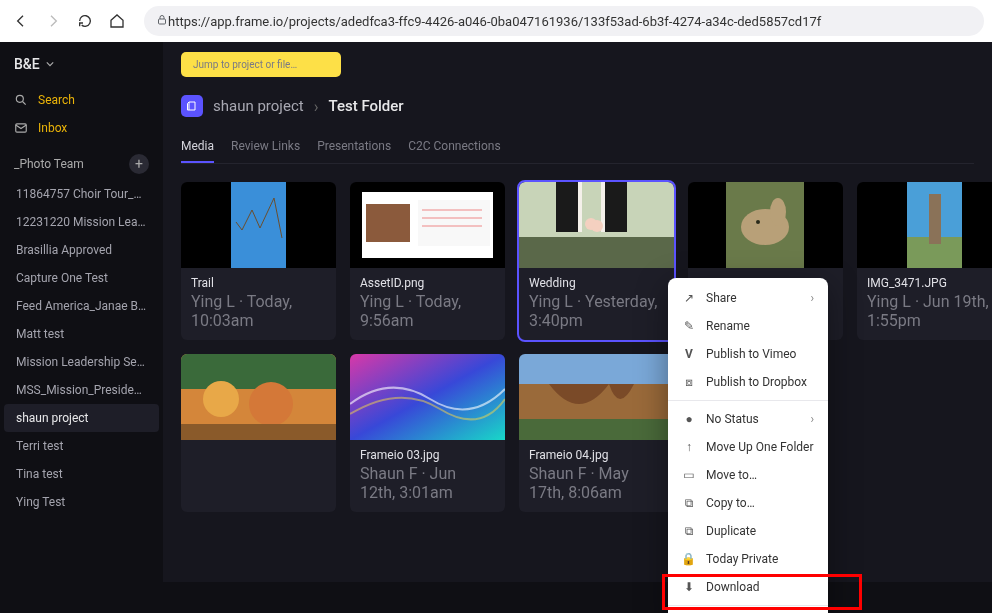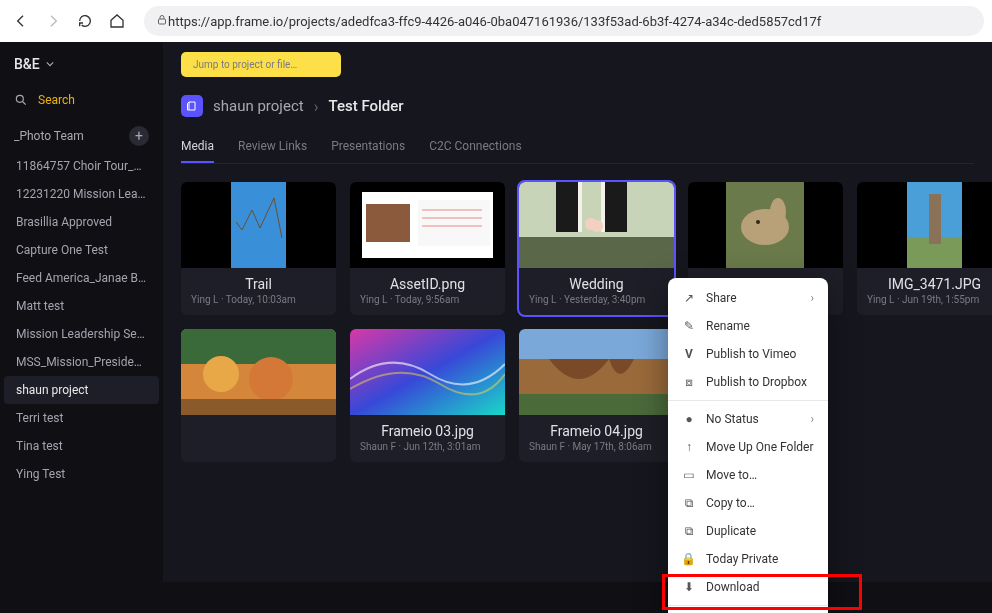--- a/index.html
+++ b/index.html
@@ -25,32 +25,32 @@
 
 
 .main { flex: 1; background: #16161e; padding: 10px 18px; overflow: hidden; }
 .search-pill { width: 160px; background: #fde047; border-radius: 5px; padding: 7px 12px; font-size: 10px; color: #7a7a84; }
 .breadcrumb { display: flex; align-items: center; gap: 10px; margin: 18px 0 14px; }
 .project-icon { width: 22px; height: 22px; background: #5b53ff; border-radius: 5px; display: flex; align-items: center; justify-content: center; }
 .crumb { font-size: 15px; color: #a8a8b2; }
 .crumb.active { color: #e8e8ea; font-weight: 500; }
 .chev { color: #666; }
 
-.tabs { display: flex; gap: 24px; border-bottom: 1px solid #24242e; font-size: 12px; }
+.tabs { display: flex; gap: 17px; border-bottom: 1px solid #24242e; font-size: 12px; }
 .tab { padding: 8px 0; color: #7a7a84; cursor: pointer; }
 .tab.active { color: #d4d4dc; border-bottom: 2px solid #5b53ff; }
 
 .grid { display: grid; grid-template-columns: repeat(5, 155px); gap: 14px; margin-top: 18px; }
 .card { background: #1e1e28; border-radius: 6px; overflow: hidden; cursor: pointer; }
 .card.selected { outline: 2px solid #5b53ff; }
 .thumb { width: 100%; height: 86px; display: flex; align-items: center; justify-content: center; }
 .thumb svg { width: 100%; height: 100%; }
 .card-info { padding: 8px 10px 10px; }
-.card-title { font-size: 14px; color: #e0e0e6; margin-bottom: 2px; white-space: nowrap; overflow: hidden; text-overflow: ellipsis; text-align: center; }
-.card-meta { font-size: 10px; color: #7a7a84; }
+.card-title { font-size: 12px; color: #e0e0e6; margin-bottom: 2px; white-space: nowrap; overflow: hidden; text-overflow: ellipsis; }
+.card-meta { font-size: 16px; color: #7a7a84; }
 
 
 .ctx { position: absolute; top: 278px; left: 668px; width: 160px; background: #fff; border-radius: 8px; box-shadow: 0 8px 32px rgba(0,0,0,0.4); padding: 6px 0; font-size: 12px; color: #333; z-index: 100; }
 .ctx-item { display: flex; align-items: center; gap: 10px; padding: 7px 14px; cursor: pointer; }
 .ctx-sep { height: 1px; background: #e8e8ec; margin: 4px 0; }
 .ctx-ic { width: 14px; display: flex; align-items: center; justify-content: center; color: #555; }
 .ctx-chev { margin-left: auto; color: #888; }
 
 .redbox { position: absolute; top: 574px; left: 662px; width: 200px; height: 36px; border: 3px solid #ff0000; z-index: 101; pointer-events: none; }
 </style>
@@ -95,20 +95,27 @@
       <svg width="8" height="8" viewBox="0 0 10 10">
           <path d="M1 3l4 4 4-4" stroke="#aaa" stroke-width="1.5" fill="none"></path>
         </svg>
     </div>
     <div class="sb-item">
       <svg viewBox="0 0 24 24">
           <circle cx="10" cy="10" r="6" stroke="#aaa" stroke-width="2" fill="none"></circle>
           <path d="M15 15l5 5" stroke="#aaa" stroke-width="2"></path>
         </svg>
       <span>Search</span>
+    </div>
+    <div class="sb-item">
+      <svg viewBox="0 0 24 24">
+          <rect x="3" y="5" width="18" height="14" rx="2" stroke="#aaa" stroke-width="2" fill="none"></rect>
+          <path d="M3 7l9 6 9-6" stroke="#aaa" stroke-width="2" fill="none"></path>
+        </svg>
+      <span>Inbox</span>
     </div>
     <div class="teams-row">
       <span>_Photo Team</span>
       <div class="plus-circ">+</div>
     </div>
     <div class="proj-item">11864757 Choir Tour_M…</div>
     <div class="proj-item">12231220 Mission Lead…</div>
     <div class="proj-item">Brasillia Approved</div>
     <div class="proj-item">Capture One Test</div>
     <div class="proj-item">Feed America_Janae Bi…</div>

